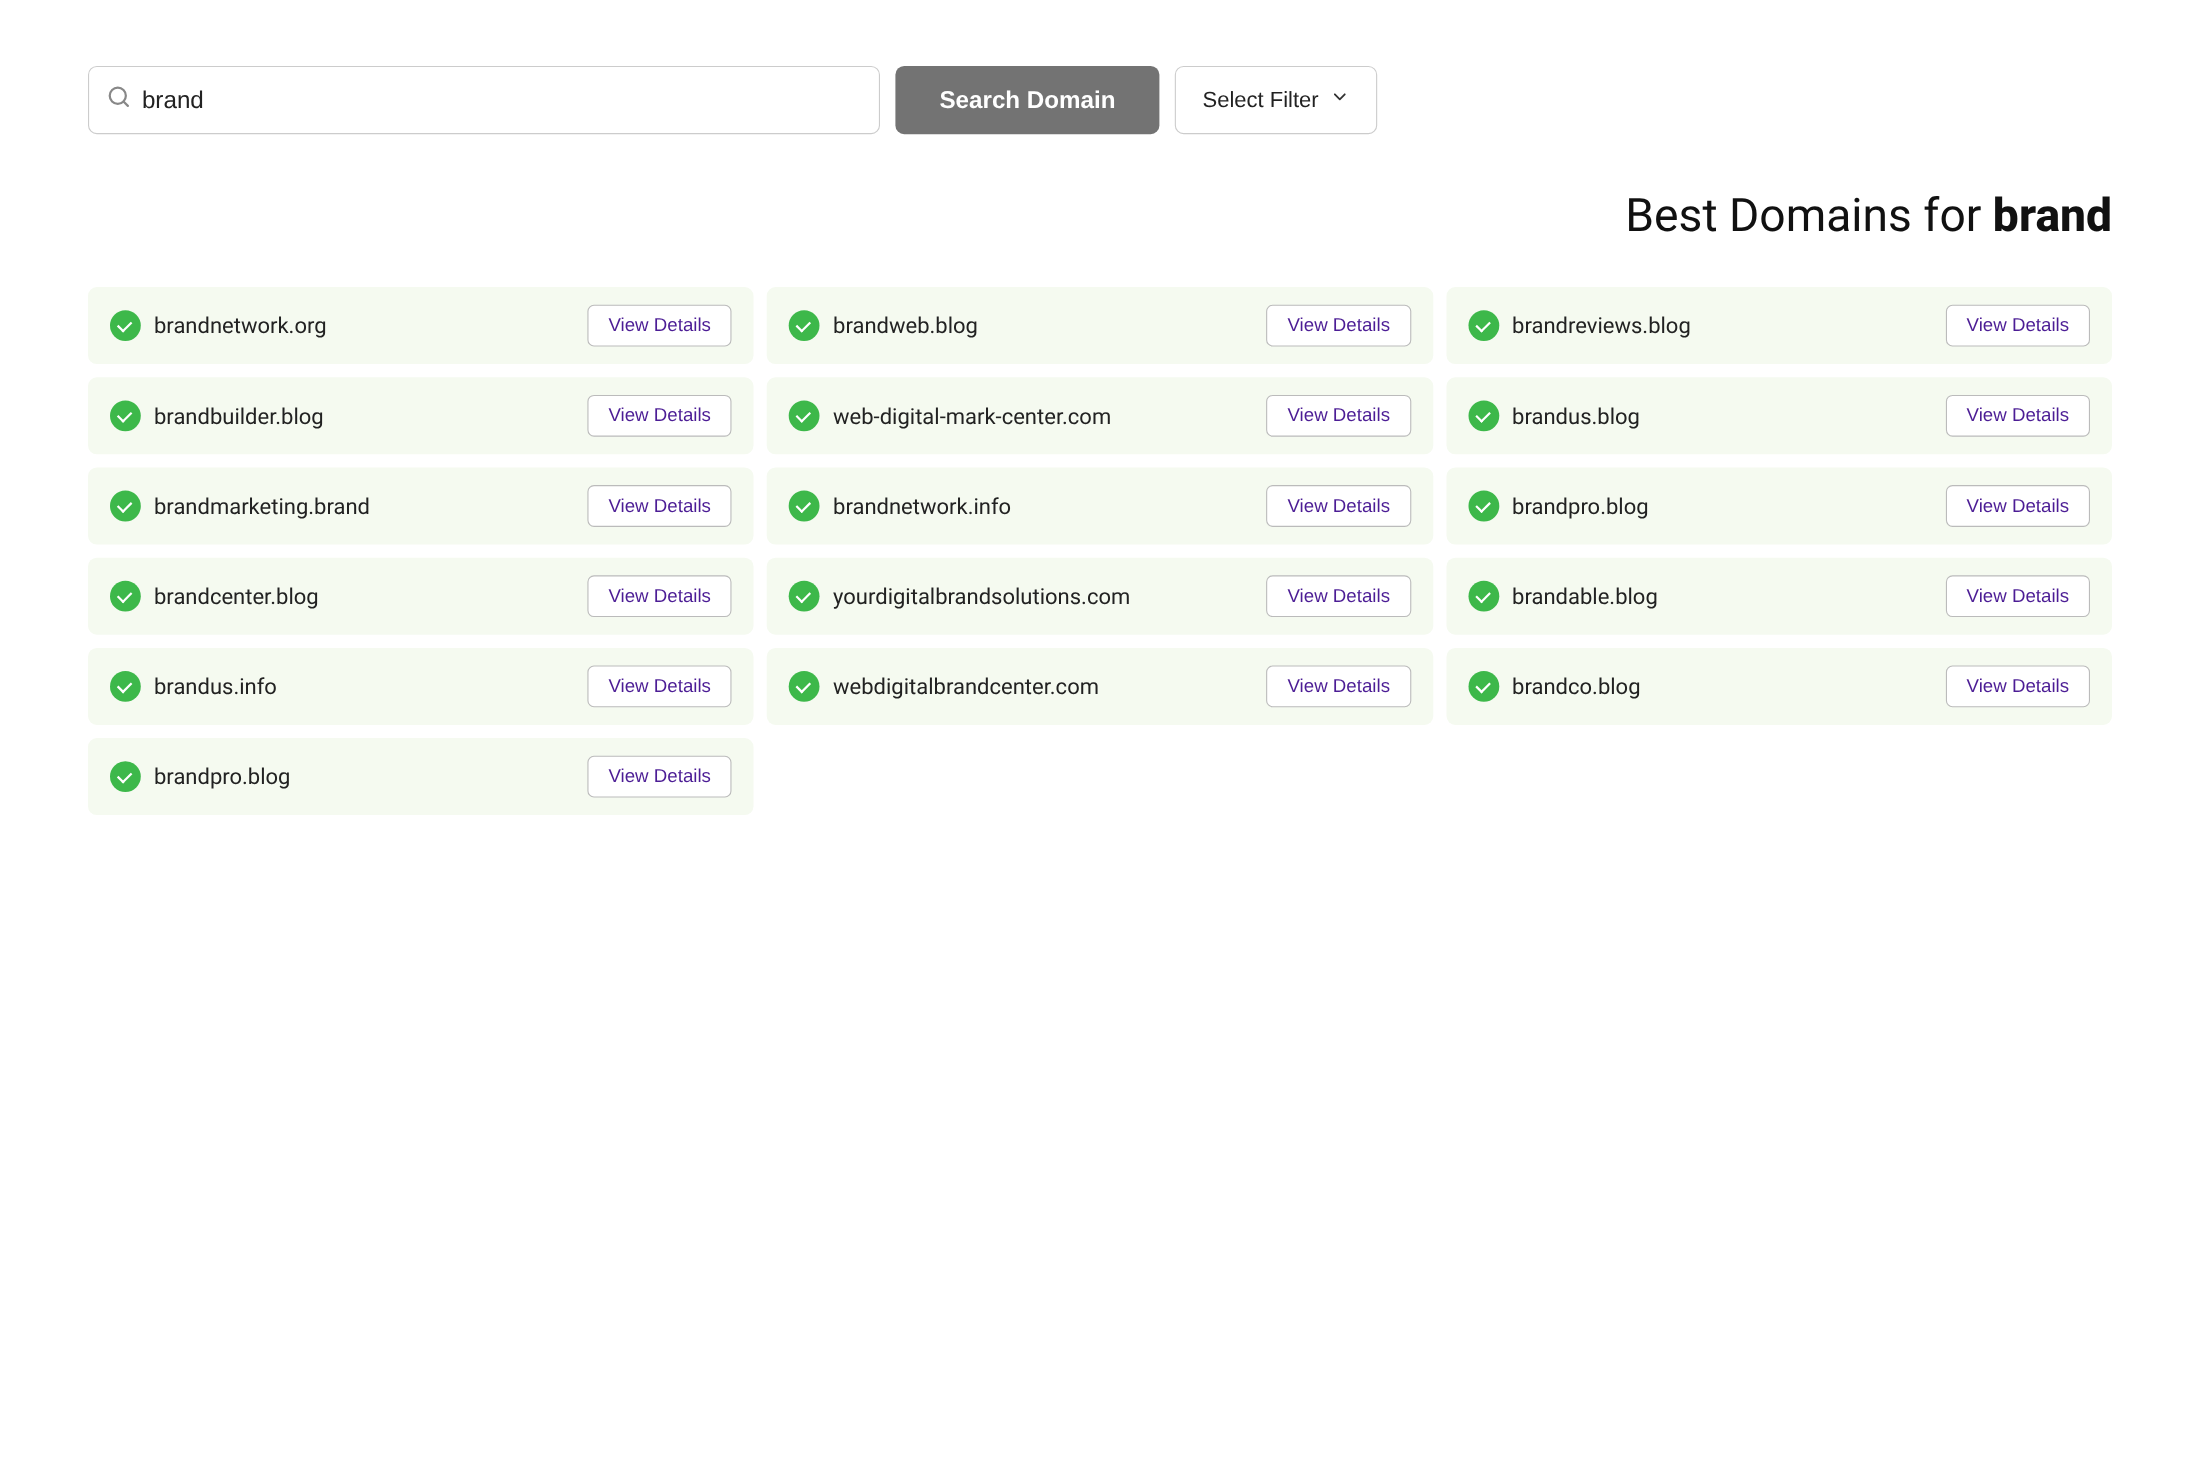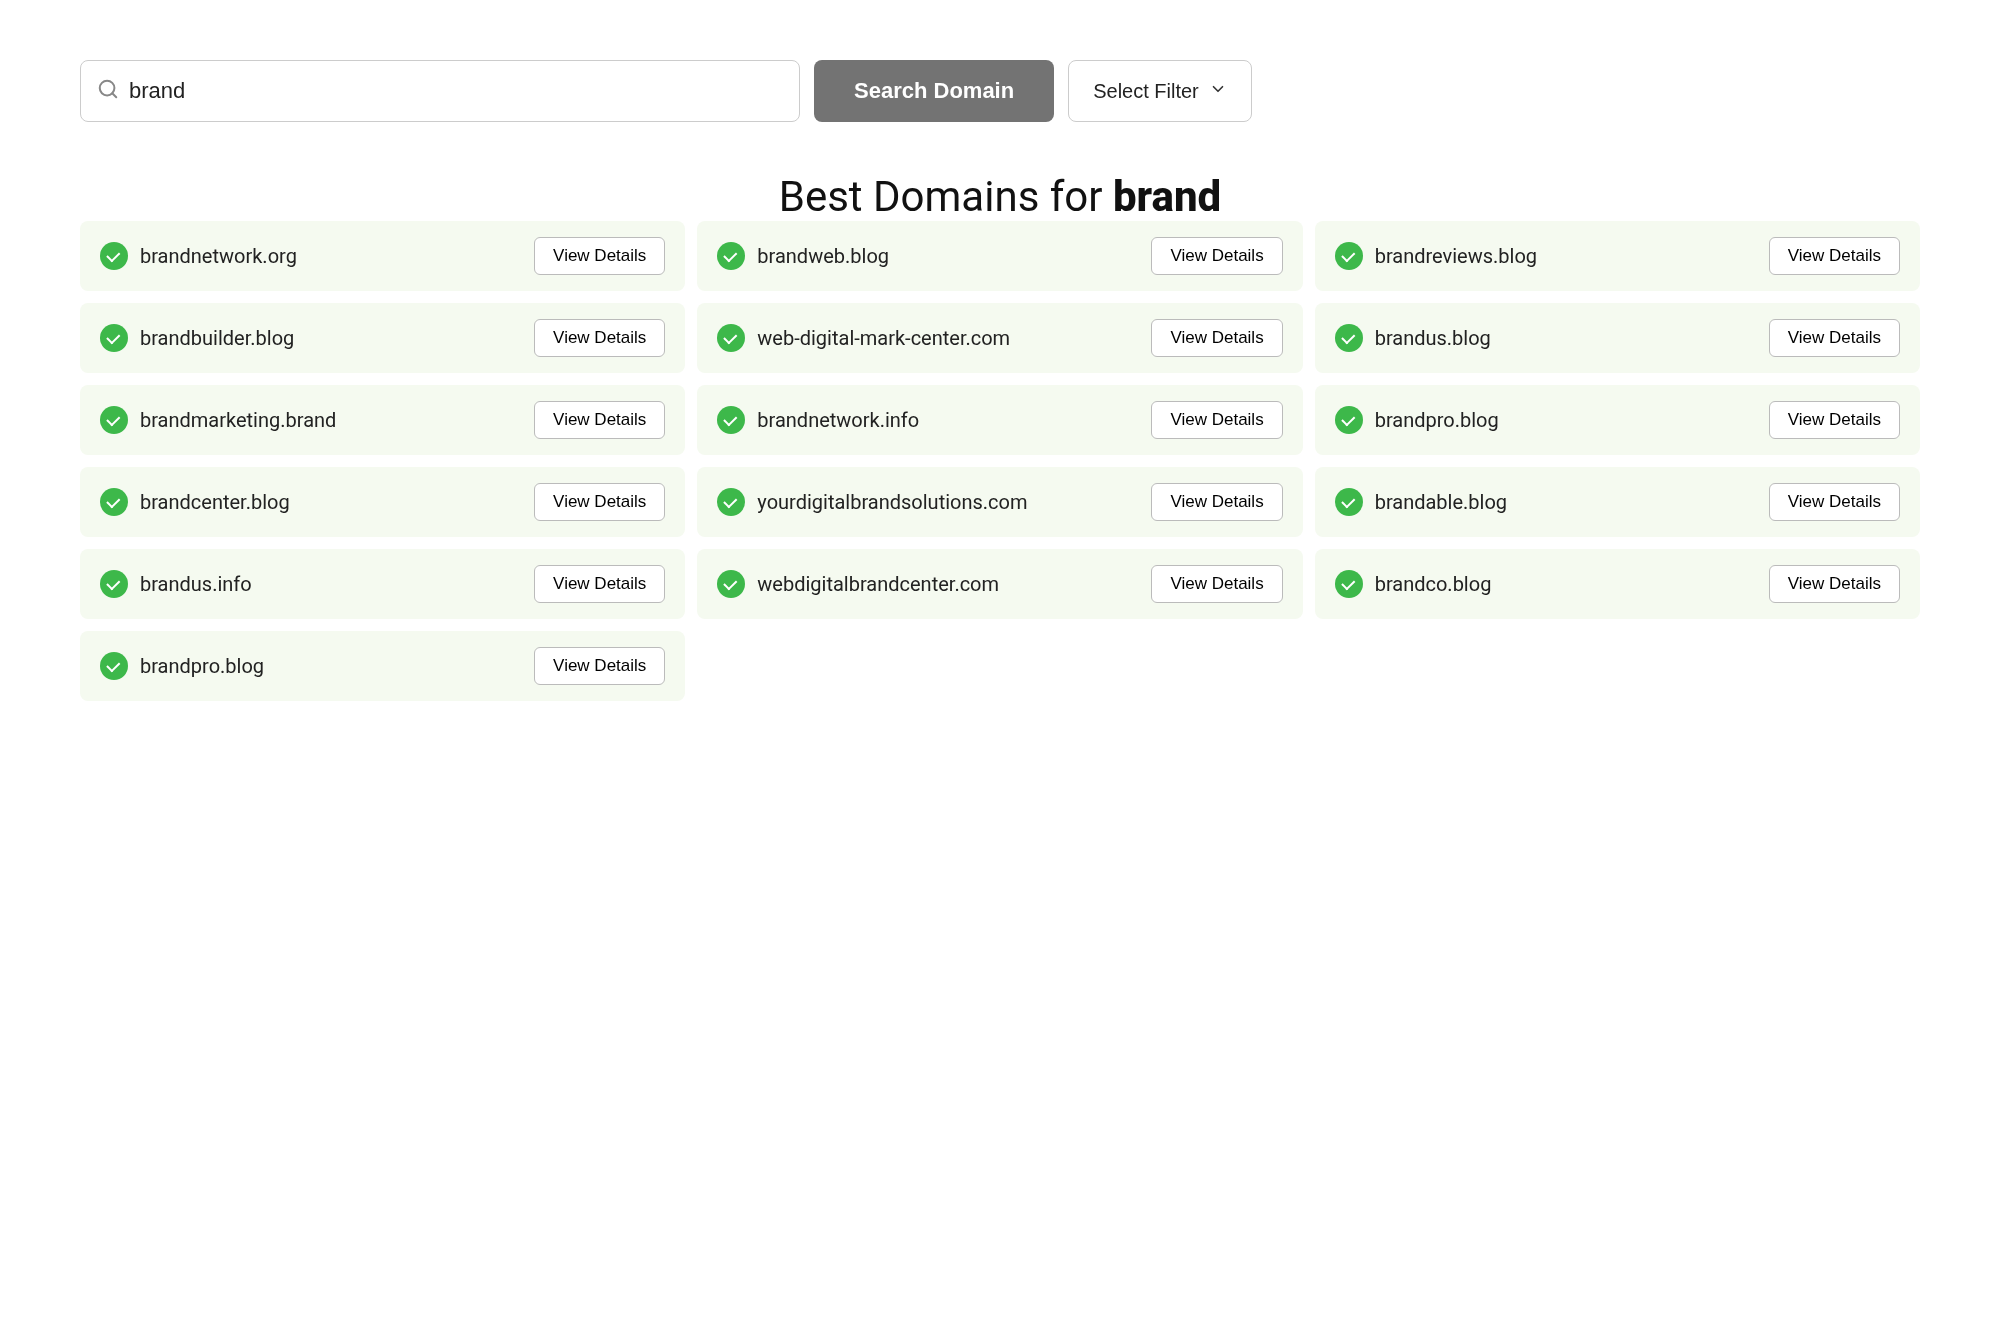--- a/index.html
+++ b/index.html
@@ -72,23 +72,24 @@
       padding: 0 24px;
       font-size: 20px;
       font-weight: 500;
       background: #fff;
       cursor: pointer;
       color: #222;
       text-align: right;
     }
 
     .page-title {
-      text-align: center;
+      text-align: right;
       font-size: 42px;
       font-weight: 400;
+      margin-bottom: 40px;
       color: #111;
     }
 
     .page-title strong {
       font-weight: 800;
     }
 
     .domain-grid {
       display: grid;
       grid-template-columns: 1fr 1fr 1fr;
@@ -136,21 +137,21 @@
       font-size: 20px;
       color: #222;
     }
 
     .view-details-btn {
       border: 1.5px solid #bbb;
       border-radius: 6px;
       background: #fff;
       padding: 8px 18px;
       font-size: 17px;
-      color: #000000;
+      color: #4c1d95;
       cursor: pointer;
       white-space: nowrap;
     }
   </style>
 </head>
 <body>
 
 <div class="search-bar">
   <div class="search-input-wrapper">
     <span class="search-icon-wrap">

